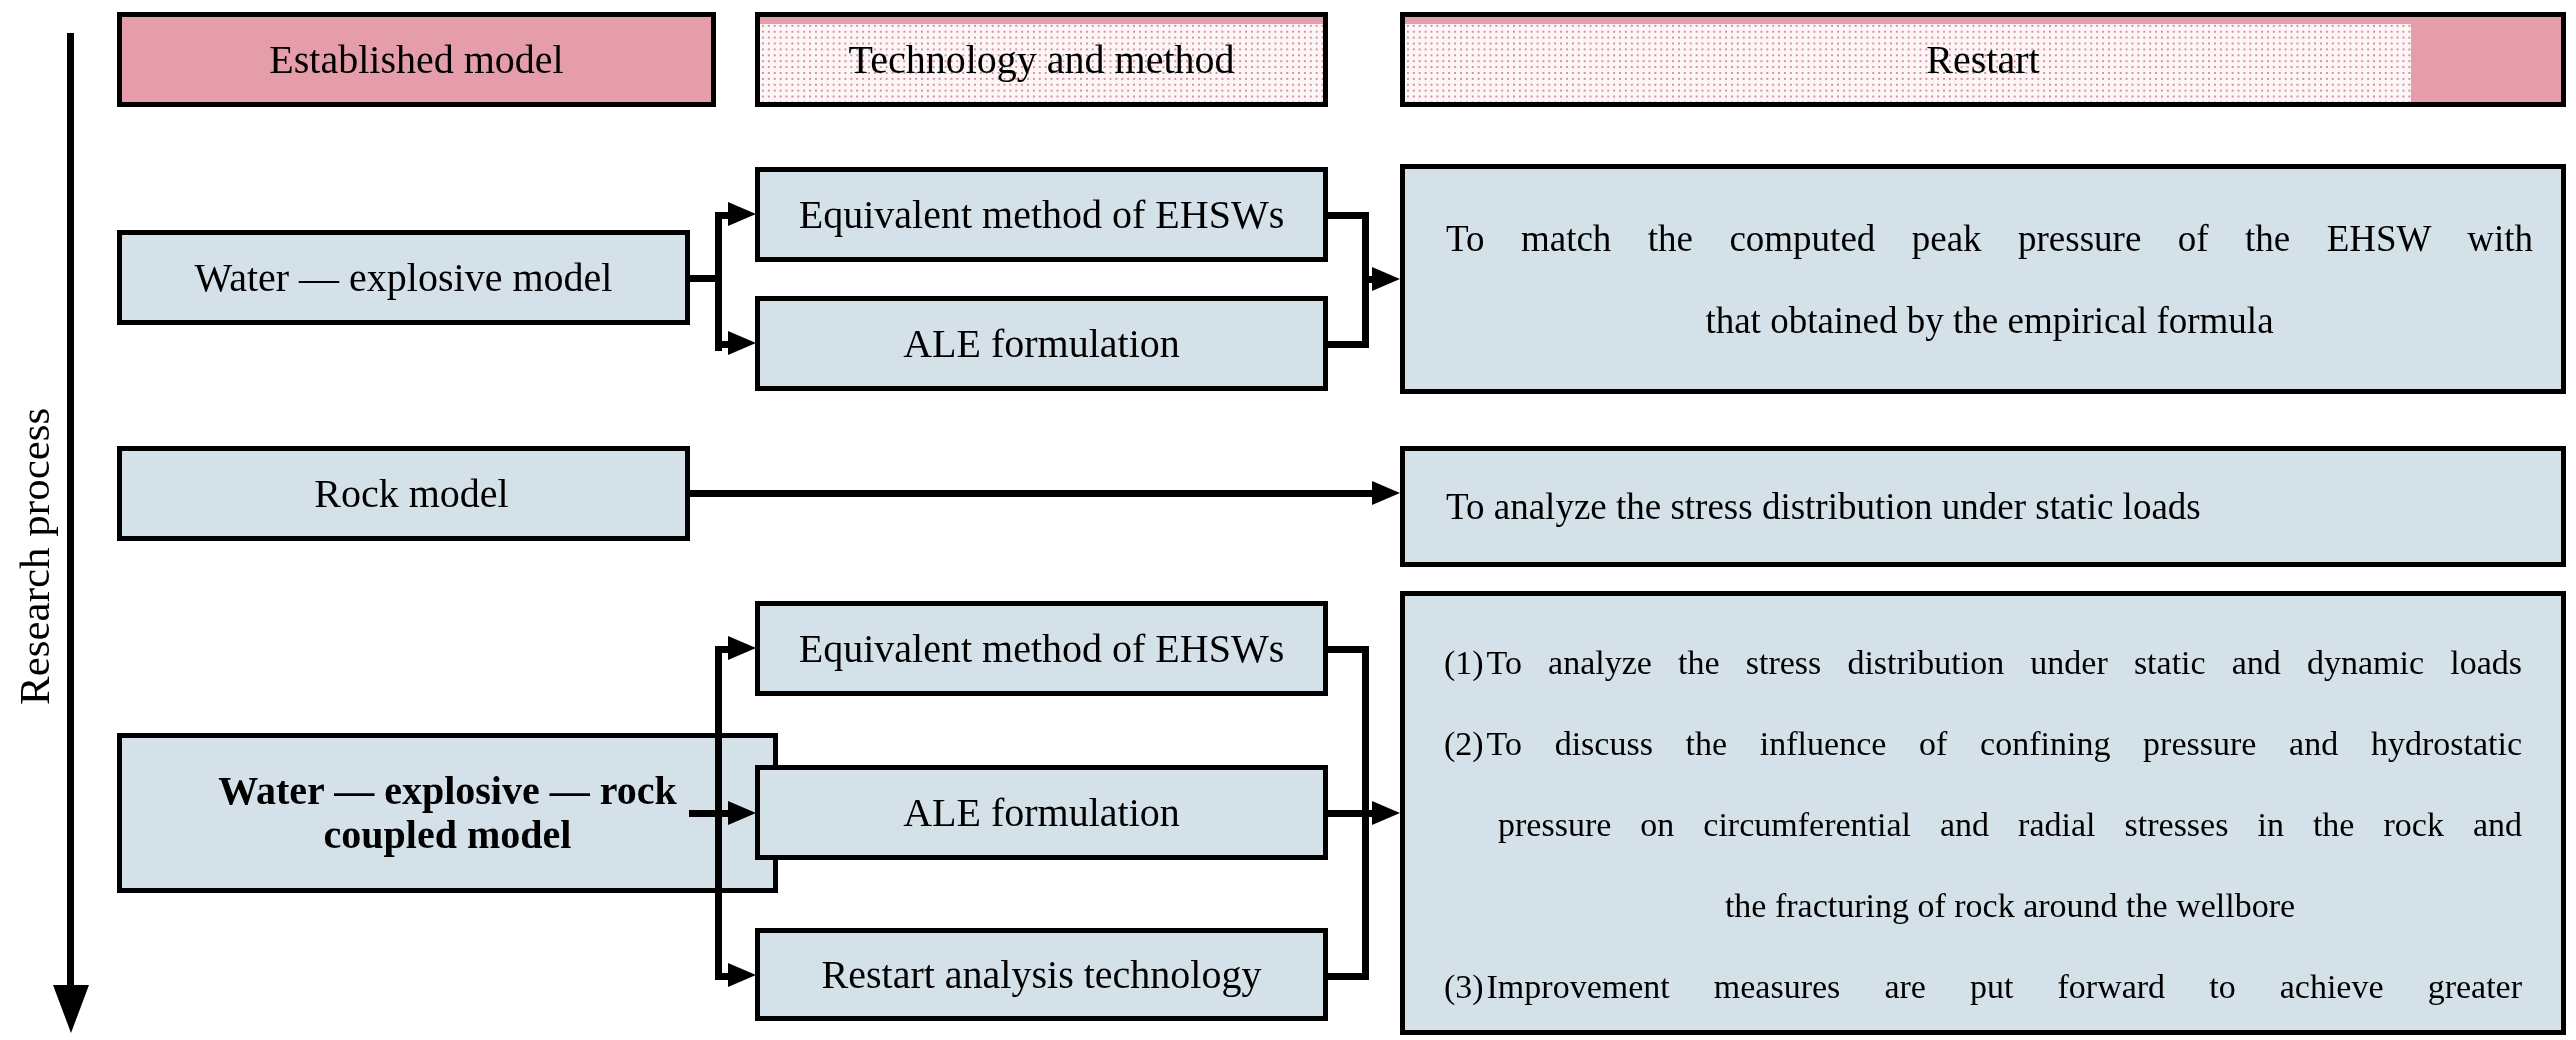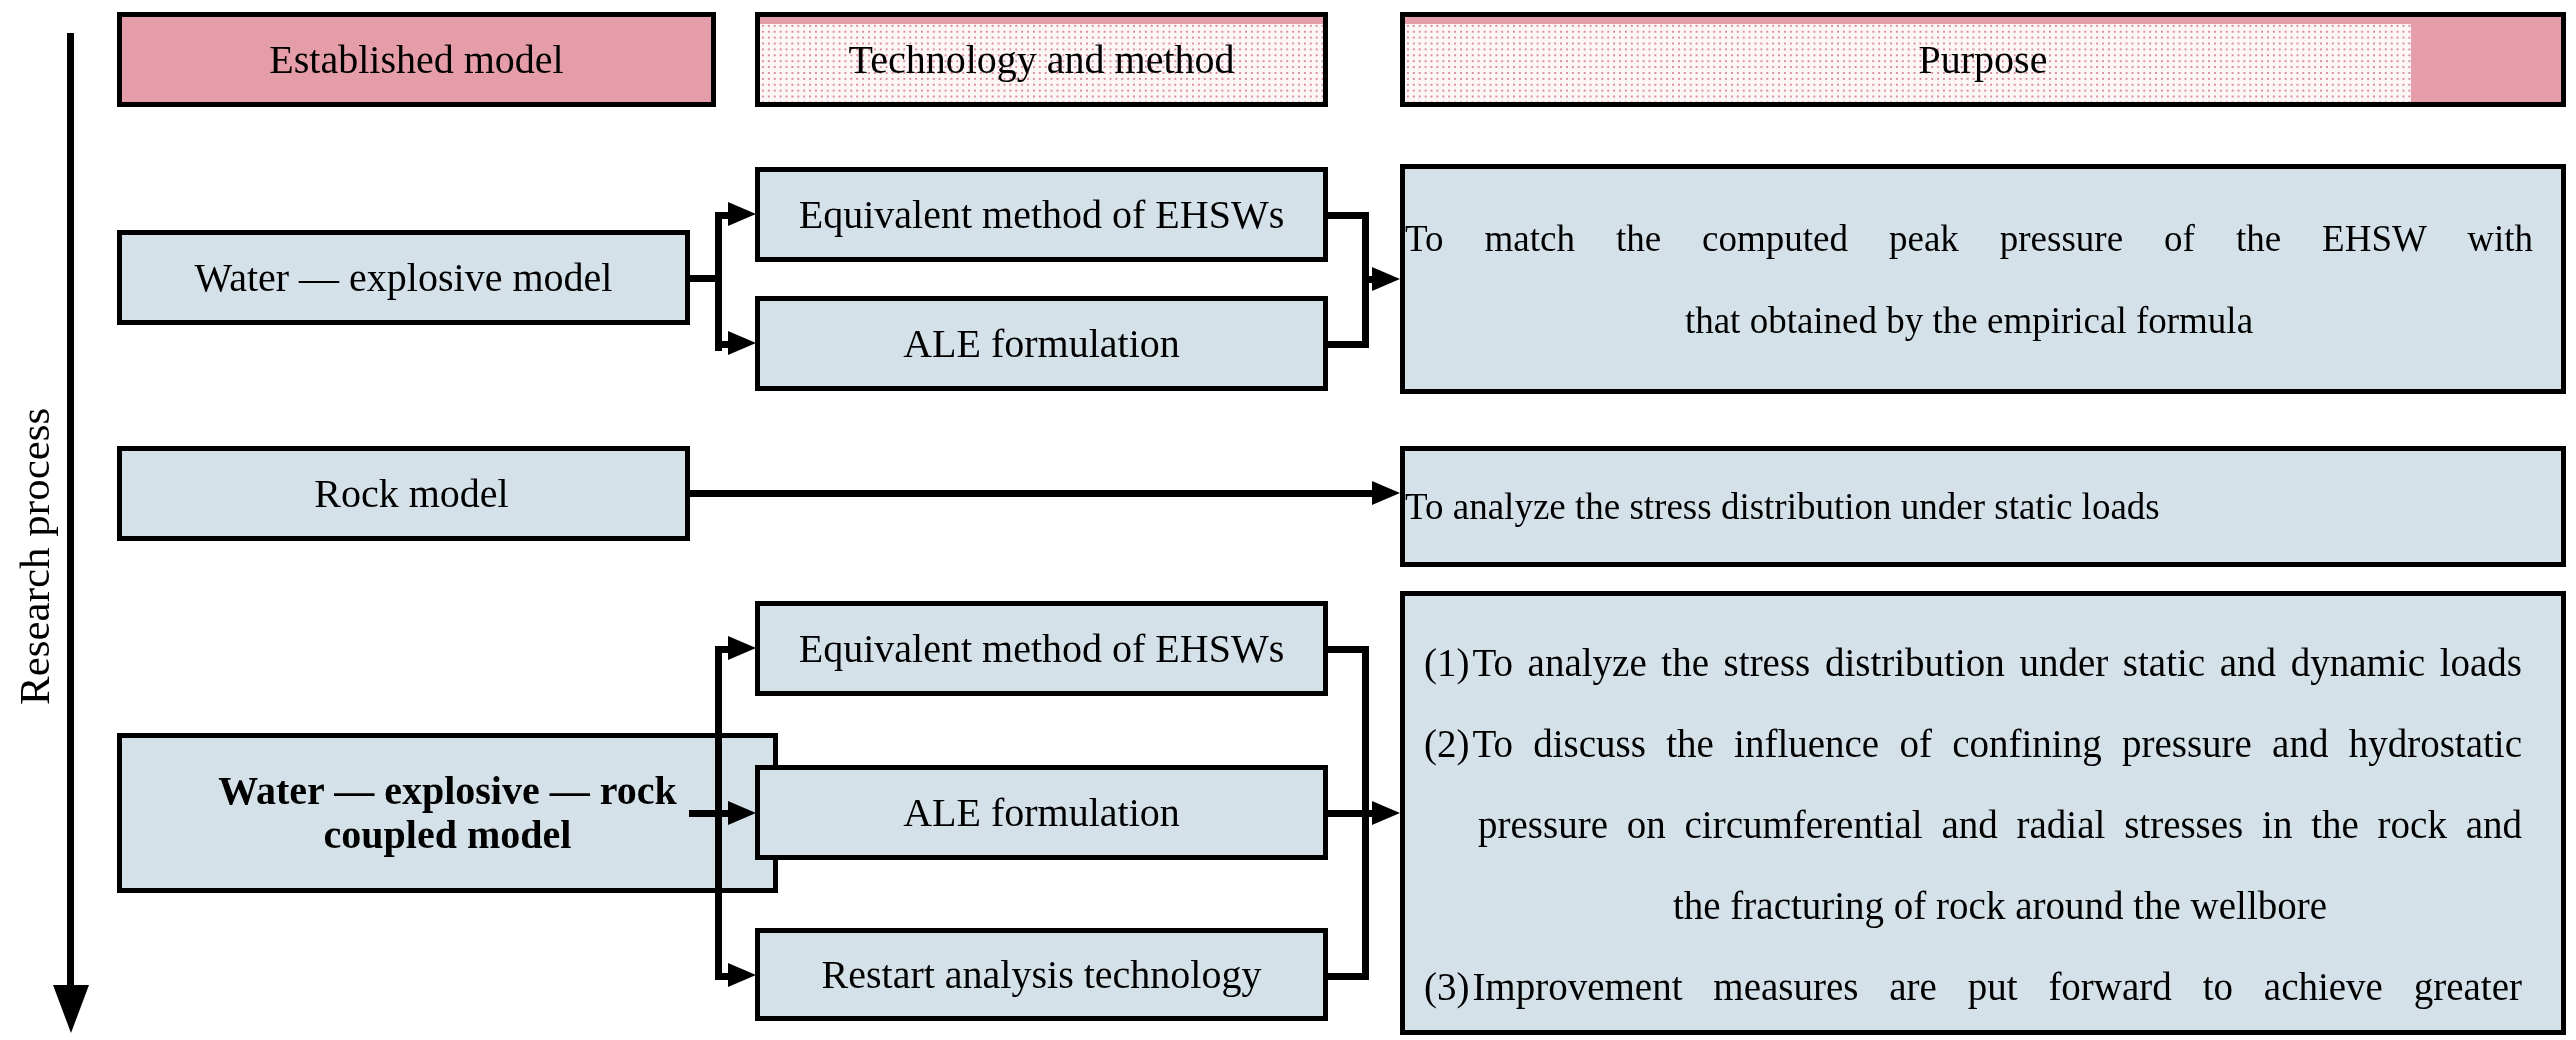--- a/index.html
+++ b/index.html
@@ -41,30 +41,31 @@
   .purposebox{
     background:#d4e1e8;
     display:block;
     font-size:37px;
   }
   .ptext{position:absolute;left:0;right:0;}
   .pline{
     padding-right:28px;
     line-height:82px;
     white-space:nowrap;
+    margin-left:41px;
   }
   .j{
     white-space:normal;
     text-align:justify;
     text-align-last:justify;
   }
   .p3line{
-    font-size:39px;
+    font-size:34px;
     line-height:81px;
-    padding-left:19px;padding-right:39px;
+    padding-left:19px;padding-right:39px;margin-left:20px;
   }
   .p3line.cont{padding-left:73px;}
   .num{padding-right:2.9px;}
   
   .cline{position:absolute;background:#000;}
   .arr-r{
     position:absolute;width:0;height:0;
     border-top:12.5px solid rgba(0,0,0,0);
     border-bottom:12.5px solid rgba(0,0,0,0);
     border-left:28px solid #000;
@@ -93,21 +94,21 @@
   <div class="arr-d" style="left:53px;top:985px;"></div>
   <div class="side-label">Research process</div>
 
   <div class="box header header-solid" style="left:117px;top:11.7px;width:599px;height:95px;">
     <span class="lbl">Established model</span>
   </div>
   <div class="box header hatch header-technology" style="left:755px;top:11.7px;width:573px;height:95px;">
     <span class="lbl">Technology and method</span>
   </div>
   <div class="box header hatch header-purpose" style="left:1400px;top:11.7px;width:1166px;height:95px;">
-    <span class="lbl">Purpose</span>
+    <span class="lbl">Restart</span>
   </div>
 
   <div class="box bluebox" style="left:117px;top:230px;width:573px;height:95px;">
     <span>Water — explosive model</span>
   </div>
   <div class="box bluebox" style="left:755px;top:167px;width:573px;height:95px;">
     <span>Equivalent method of EHSWs</span>
   </div>
   <div class="box bluebox" style="left:755px;top:296px;width:573px;height:95px;">
     <span>ALE formulation</span>

